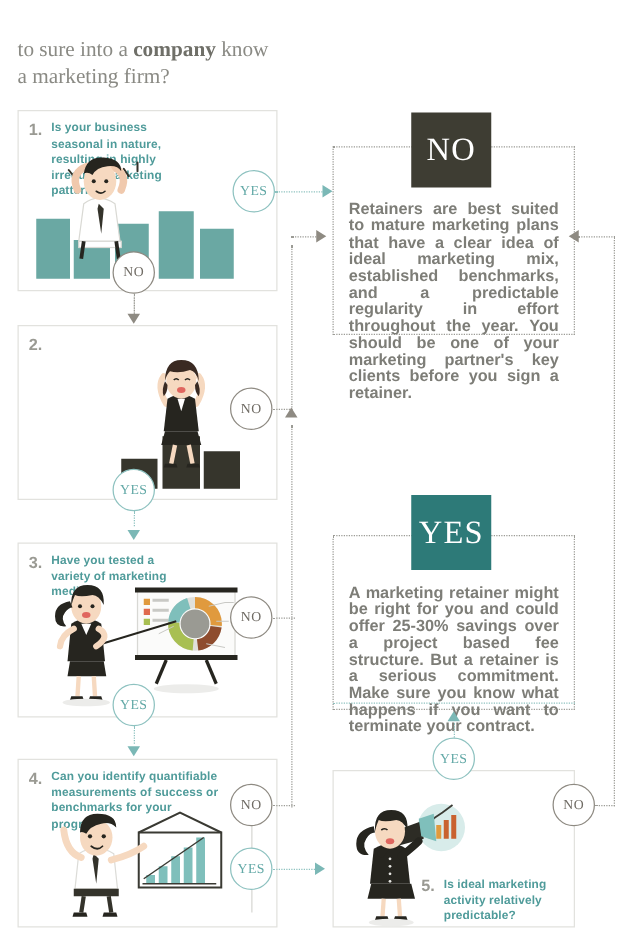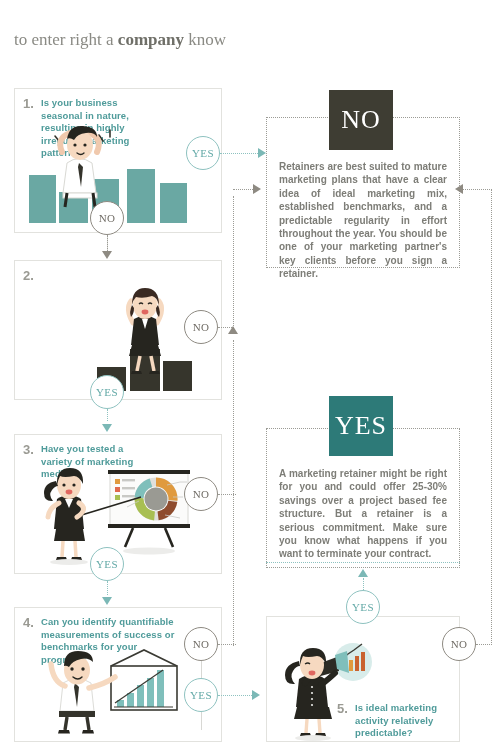--- a/index.html
+++ b/index.html
@@ -57,21 +57,21 @@
   .panel-tag {
     position: absolute; width: 64px; height: 60px;
     display: flex; align-items: center; justify-content: center;
     font-family: "Liberation Serif", serif; font-size: 26px; color: #ffffff;
     letter-spacing: 1px; z-index: 7;
   }
   .tag-no  { background: #3e3d33; }
   .tag-yes { background: #2d7a78; }
   .panel-body {
     position: absolute; left: 12px; right: 12px;
-    font-size: 10px; line-height: 13.4px; color: #7d7d77;
+    font-size: 13px; line-height: 13.4px; color: #7d7d77;
     text-align: justify; font-weight: bold;
   }
 
   
   .dot-h { position: absolute; height: 0; border-top: 1.5px dotted #9b9b95; z-index: 2; }
   .dot-h.teal { border-top-color: #8ec2c0; }
   .dot-v { position: absolute; width: 0; border-left: 1.5px dotted #9b9b95; z-index: 2; }
   .dot-v.teal { border-left-color: #8ec2c0; }
   .solid-v { position: absolute; width: 0; border-left: 1px solid #d8d8d4; z-index: 1; }
 
@@ -90,21 +90,22 @@
   .teal-bar { background: #6aa8a3; }
   .dark-bar { background: #36352c; }
 </style>
 </head>
 <body>
 
 <div class="page">
 
   <div class="title">
     <br>
-    <span>to enter right a </span><b>company</b><span> know</span><br>
+    <span>to sure into a </span><b>company</b><span> know</span><br>
+    <span>a marketing firm?</span>
   </div>
 
   <div class="qcard" style="left:14px; top:88px; width:208px; height:145px;">
     <div class="qnum">1.</div>
     <div class="qtext">Is your business seasonal in nature, resulting in highly irregular marketing patterns?</div>
 
     <div class="ill" style="left:0; top:0; width:208px; height:145px;">
       <div class="bar teal-bar" style="left:14px; top:86px; width:27px; height:48px;"></div>
       <div class="bar teal-bar" style="left:44px; top:103px; width:29px; height:31px;"></div>
       <div class="bar teal-bar" style="left:77px; top:90px; width:27px; height:44px;"></div>

